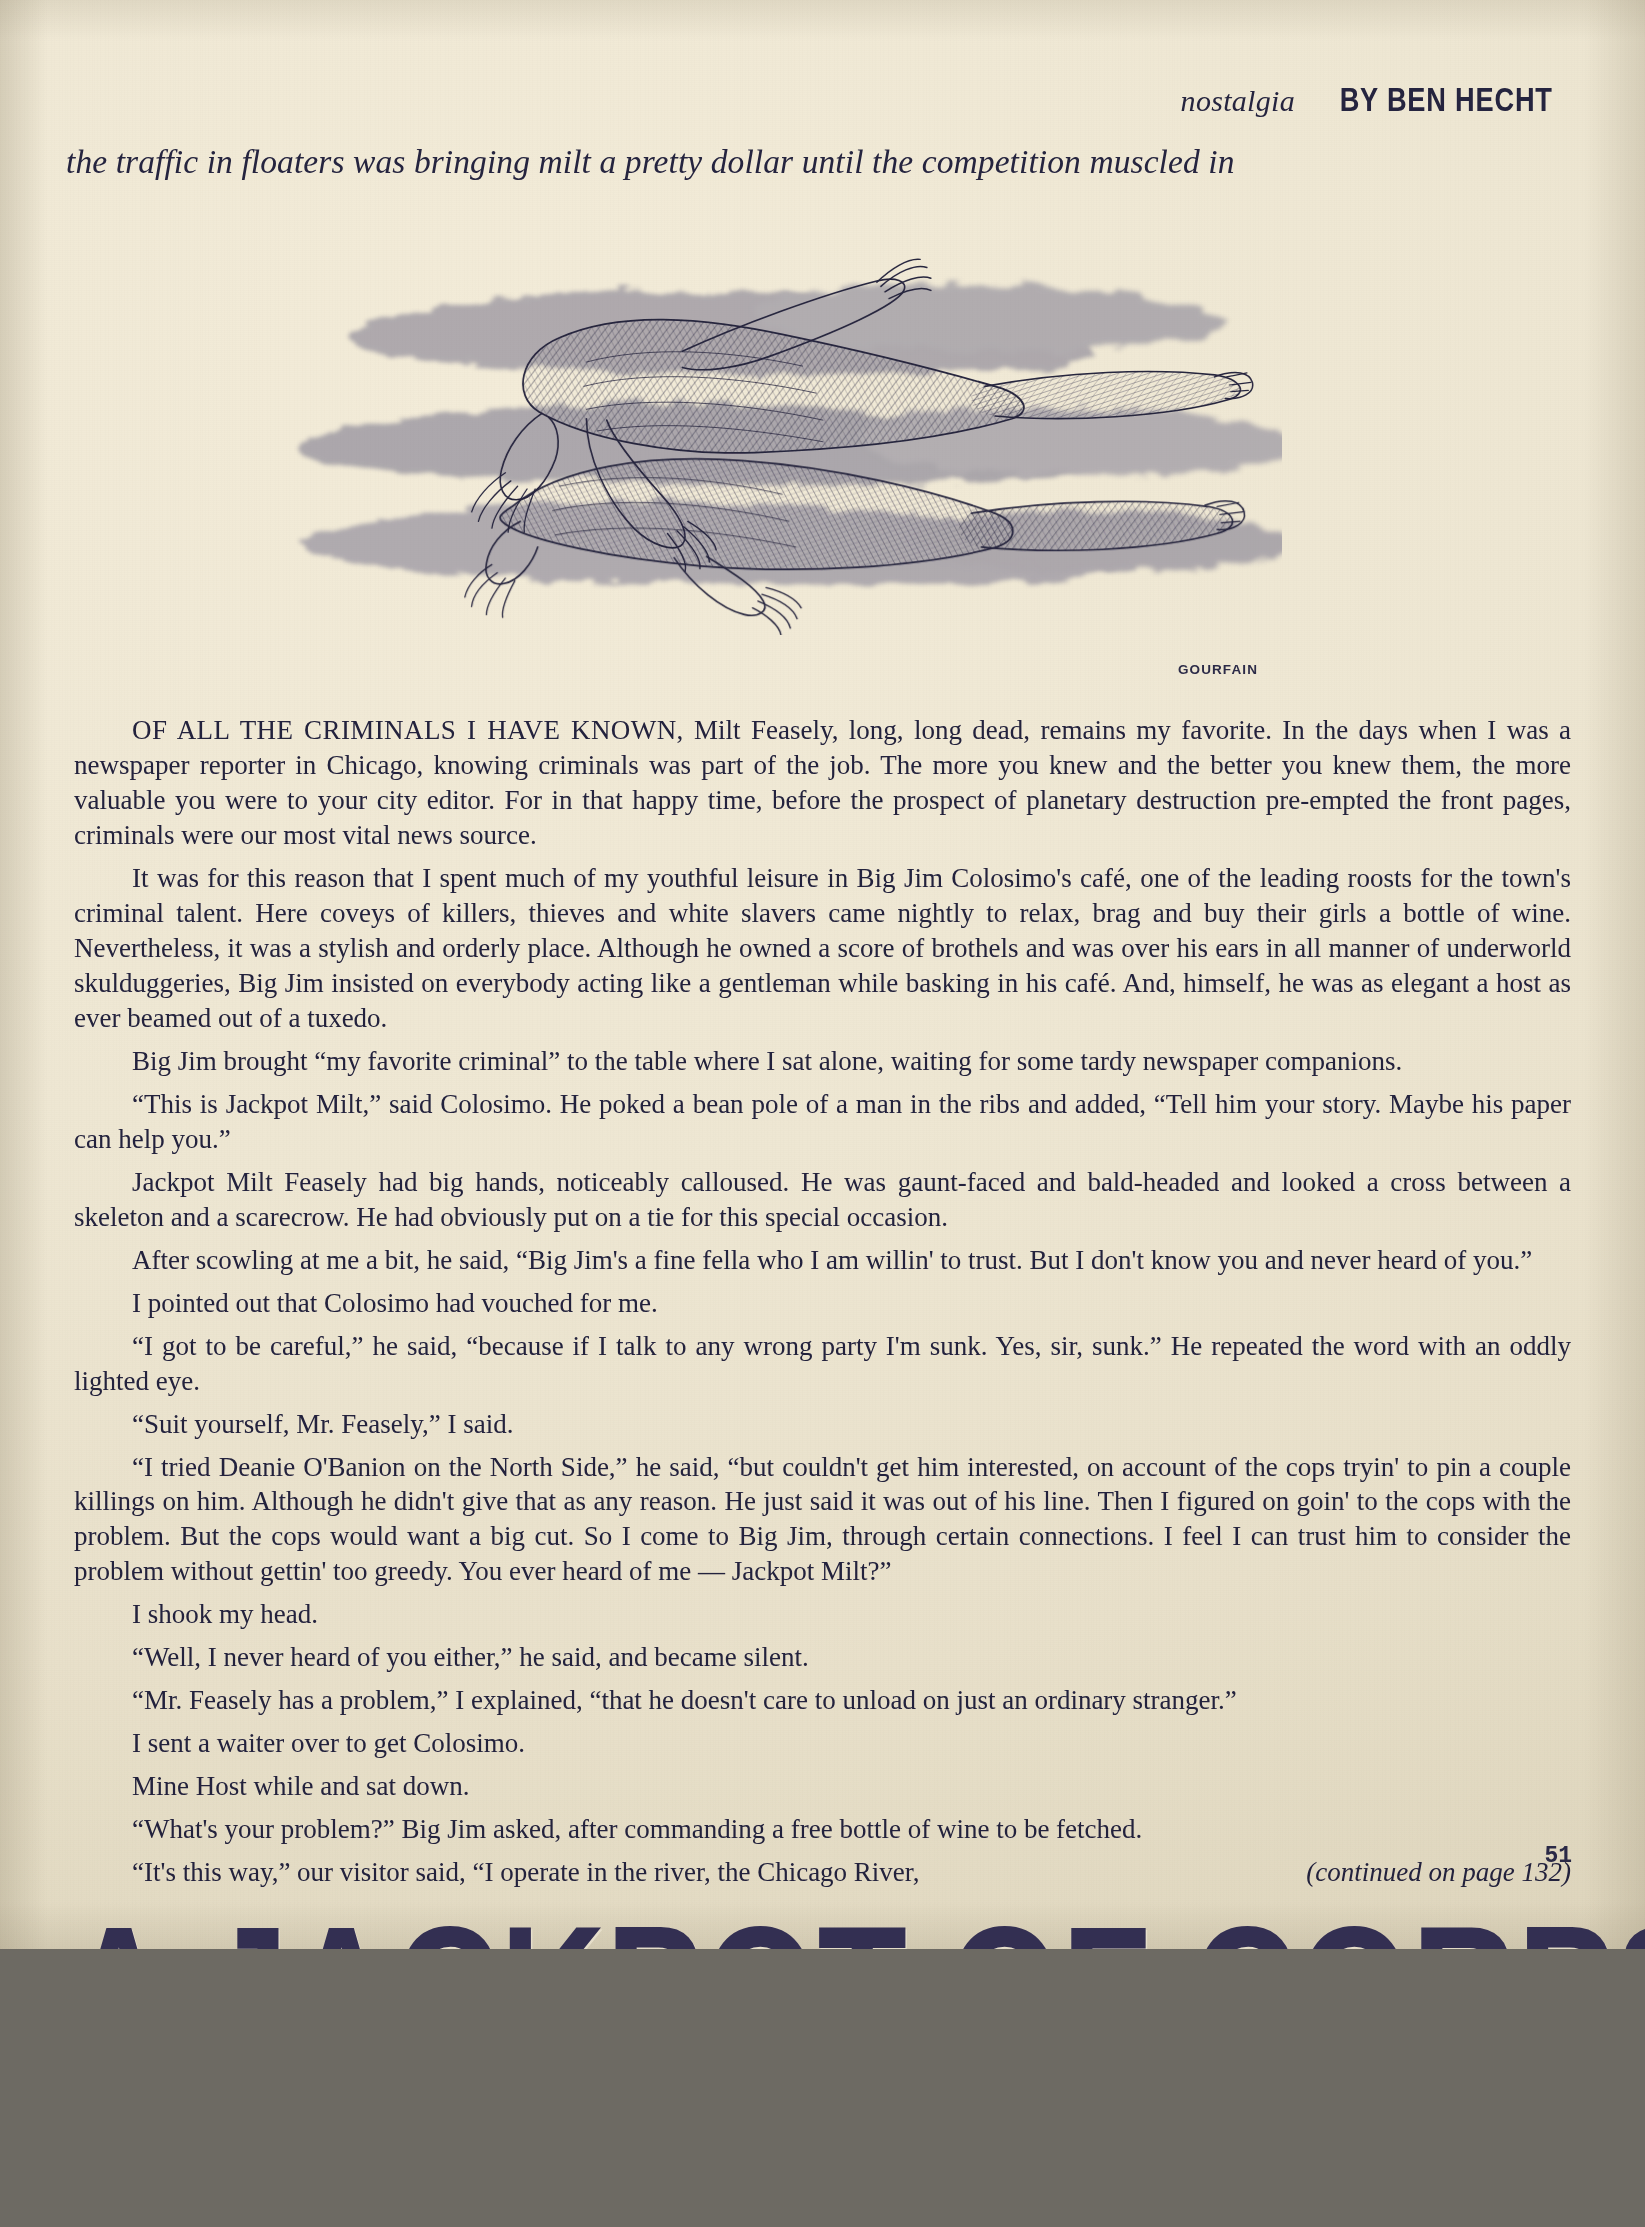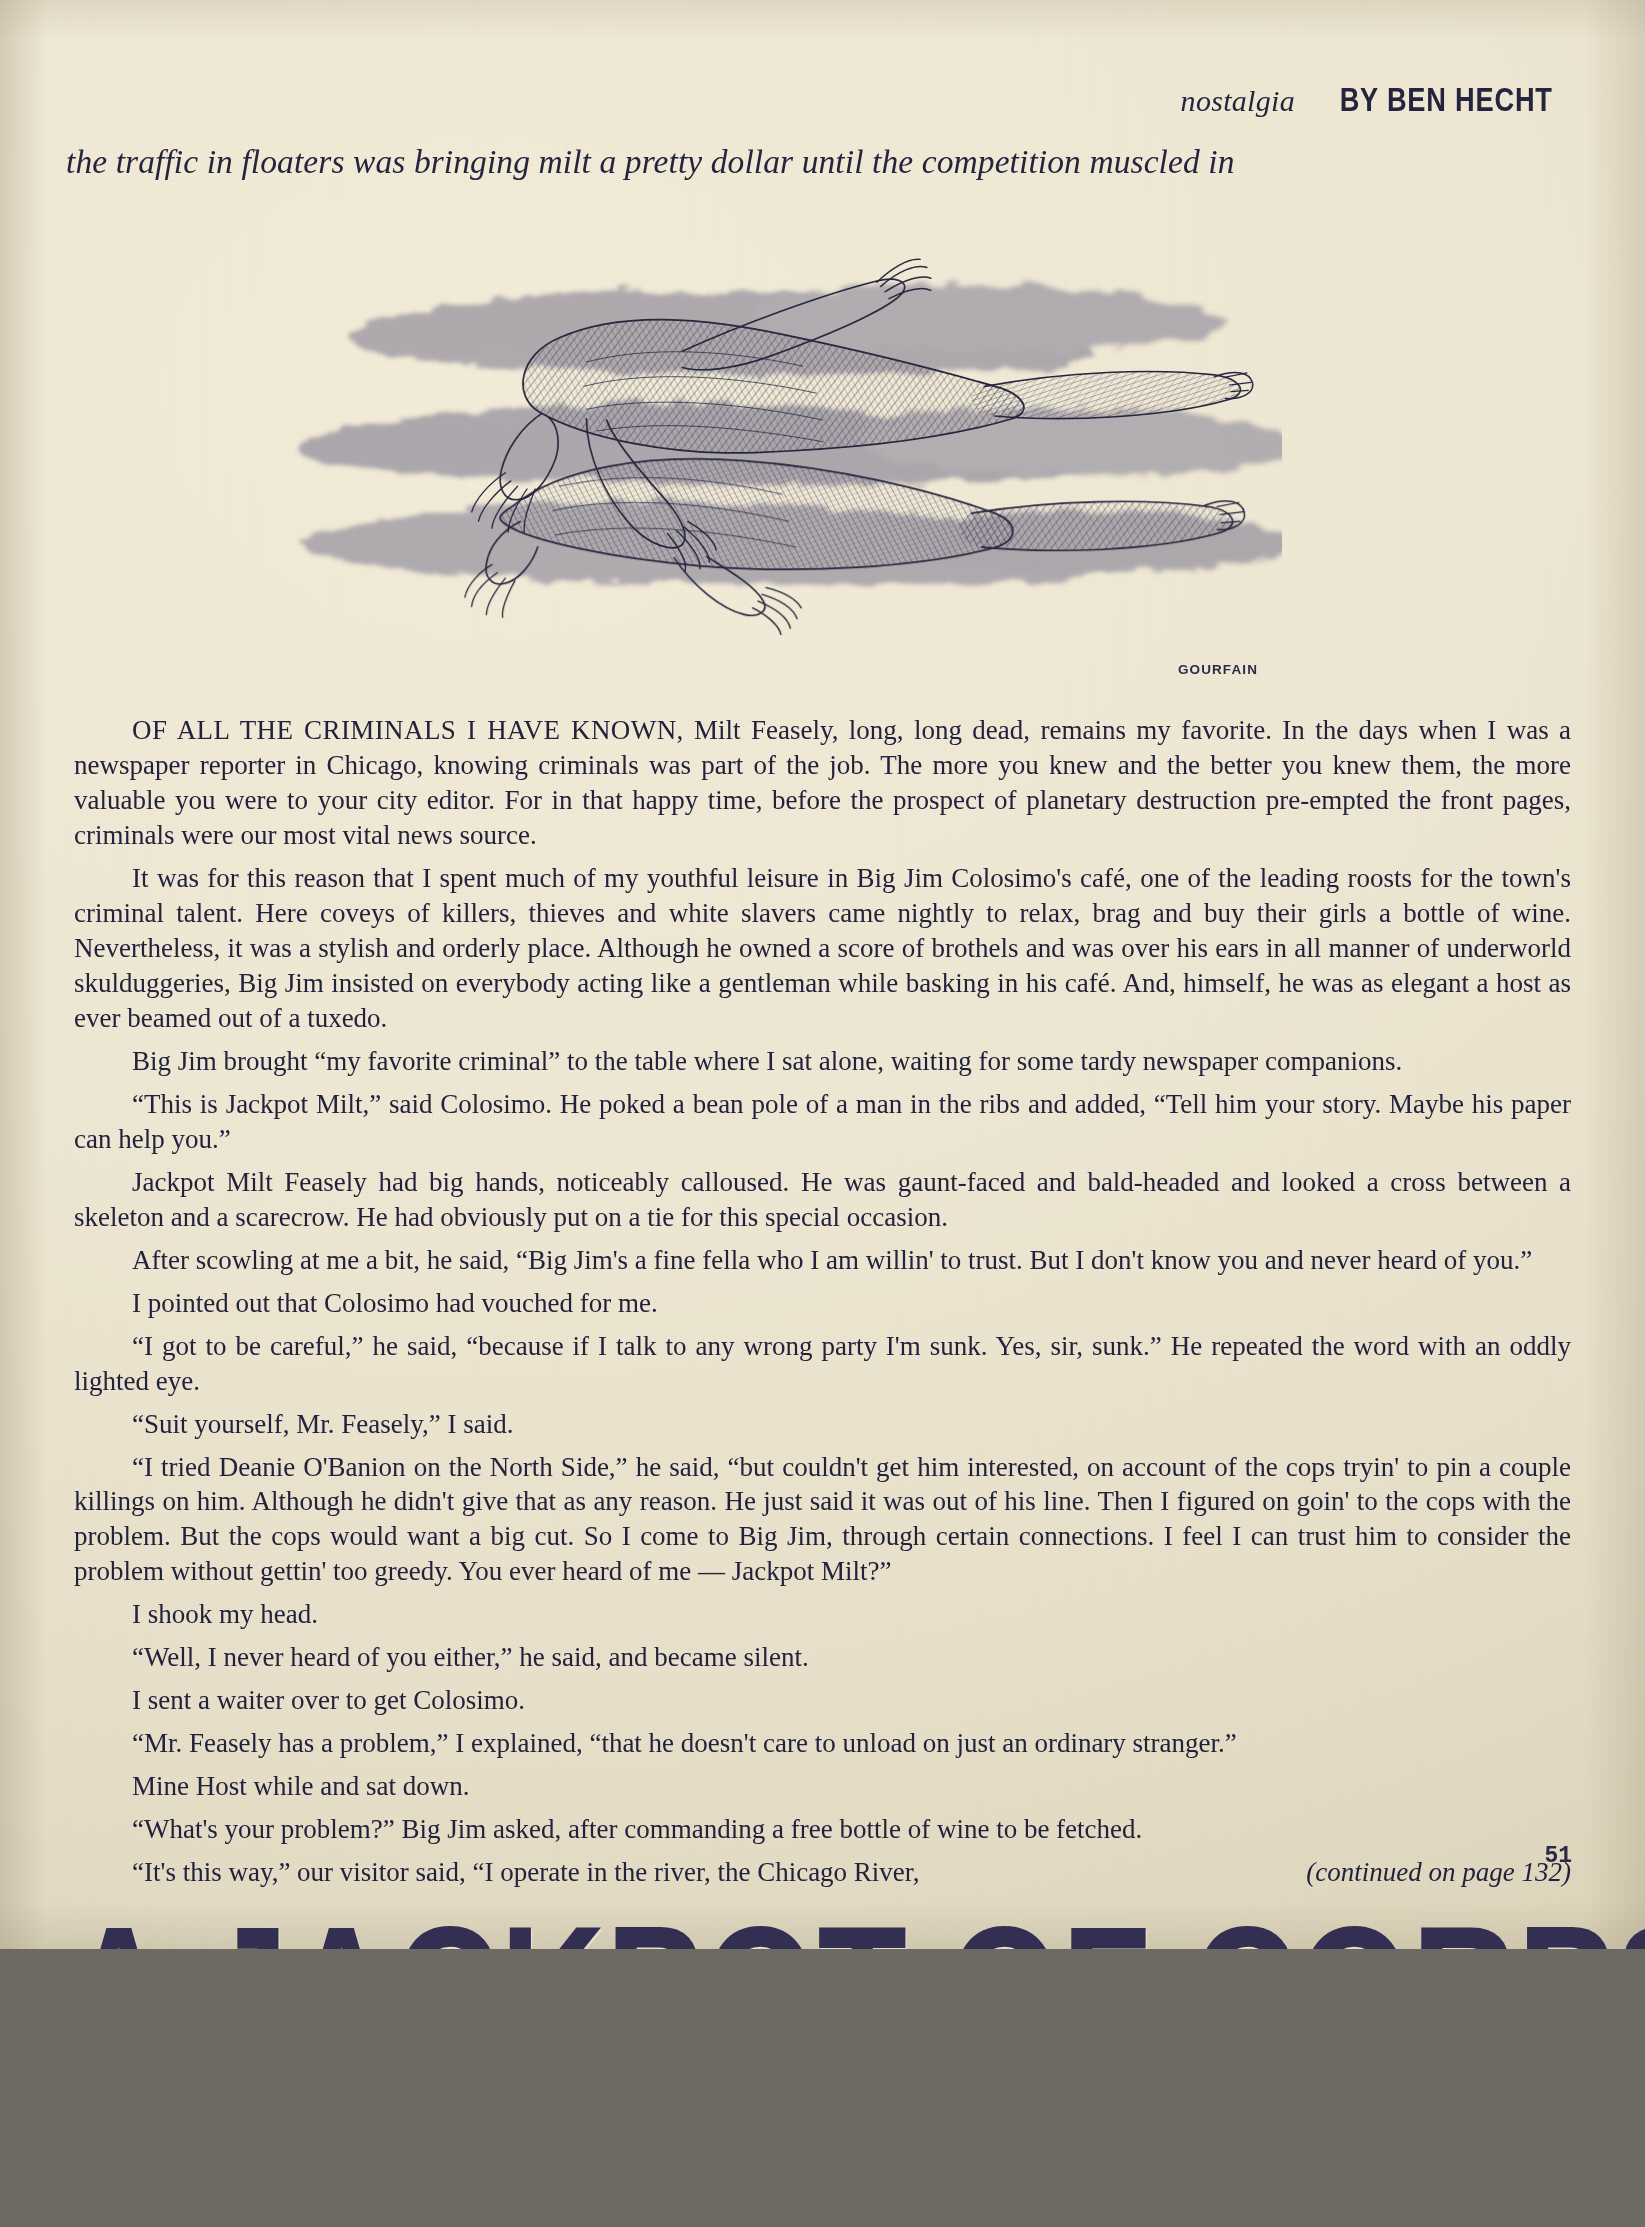--- a/index.html
+++ b/index.html
@@ -311,22 +311,22 @@
       <p>Big Jim brought “my favorite criminal” to the table where I sat alone, waiting for some tardy newspaper companions.</p>
       <p>“This is Jackpot Milt,” said Colosimo. He poked a bean pole of a man in the ribs and added, “Tell him your story. Maybe his paper can help you.”</p>
       <p>Jackpot Milt Feasely had big hands, noticeably calloused. He was gaunt-faced and bald-headed and looked a cross between a skeleton and a scarecrow. He had obviously put on a tie for this special occasion.</p>
       <p>After scowling at me a bit, he said, “Big Jim's a fine fella who I am willin' to trust. But I don't know you and never heard of you.”</p>
       <p>I pointed out that Colosimo had vouched for me.</p>
       <p>“I got to be careful,” he said, “because if I talk to any wrong party I'm sunk. Yes, sir, sunk.” He repeated the word with an oddly lighted eye.</p>
       <p>“Suit yourself, Mr. Feasely,” I said.</p>
       <p>“I tried Deanie O'Banion on the North Side,” he said, “but couldn't get him interested, on account of the cops tryin' to pin a couple killings on him. Although he didn't give that as any reason. He just said it was out of his line. Then I figured on goin' to the cops with the problem. But the cops would want a big cut. So I come to Big Jim, through certain connections. I feel I can trust him to consider the problem without gettin' too greedy. You ever heard of me — Jackpot Milt?”</p>
       <p>I shook my head.</p>
       <p>“Well, I never heard of you either,” he said, and became silent.</p>
+      <p>“Mr. Feasely has a problem,” I explained, “that he doesn't care to unload on just an ordinary stranger.”</p>
       <p>I sent a waiter over to get Colosimo.</p>
-      <p>“Mr. Feasely has a problem,” I explained, “that he doesn't care to unload on just an ordinary stranger.”</p>
       <p>Mine Host while and sat down.</p>
       <p>“What's your problem?” Big Jim asked, after commanding a free bottle of wine to be fetched.</p>
       <p class="lastline">
         <span class="lead">“It's this way,” our visitor said, “I operate in the river, the Chicago River,</span>
         <span class="cont">(continued on page 132)</span>
       </p>
     </div>
 
     <div class="headline">A JACKPOT OF CORPSES</div>
 

